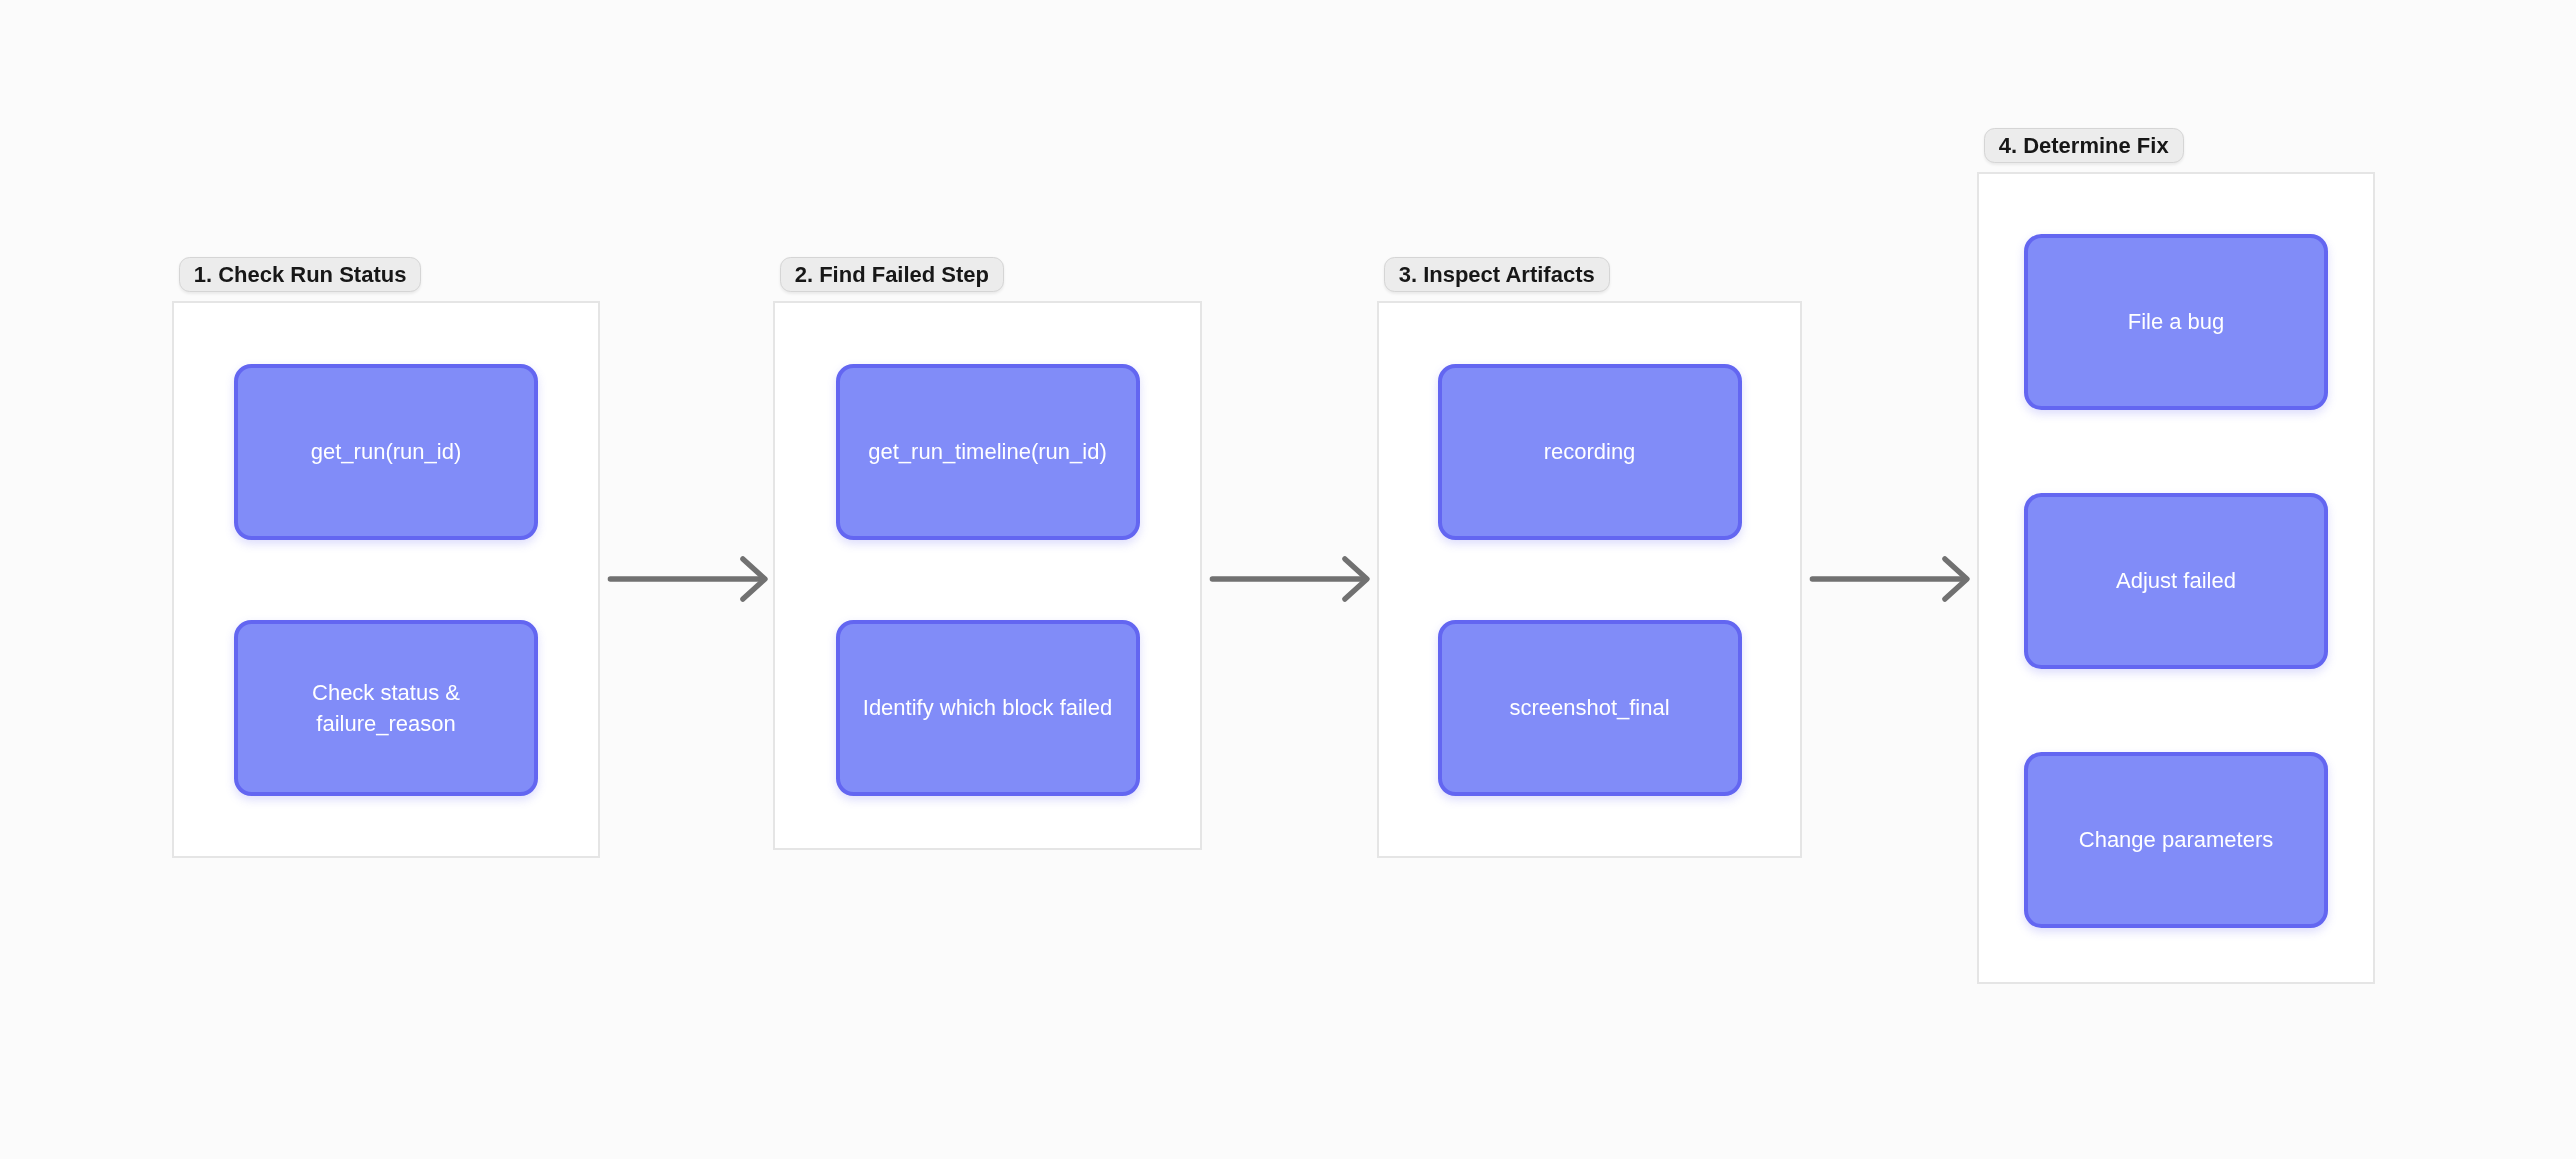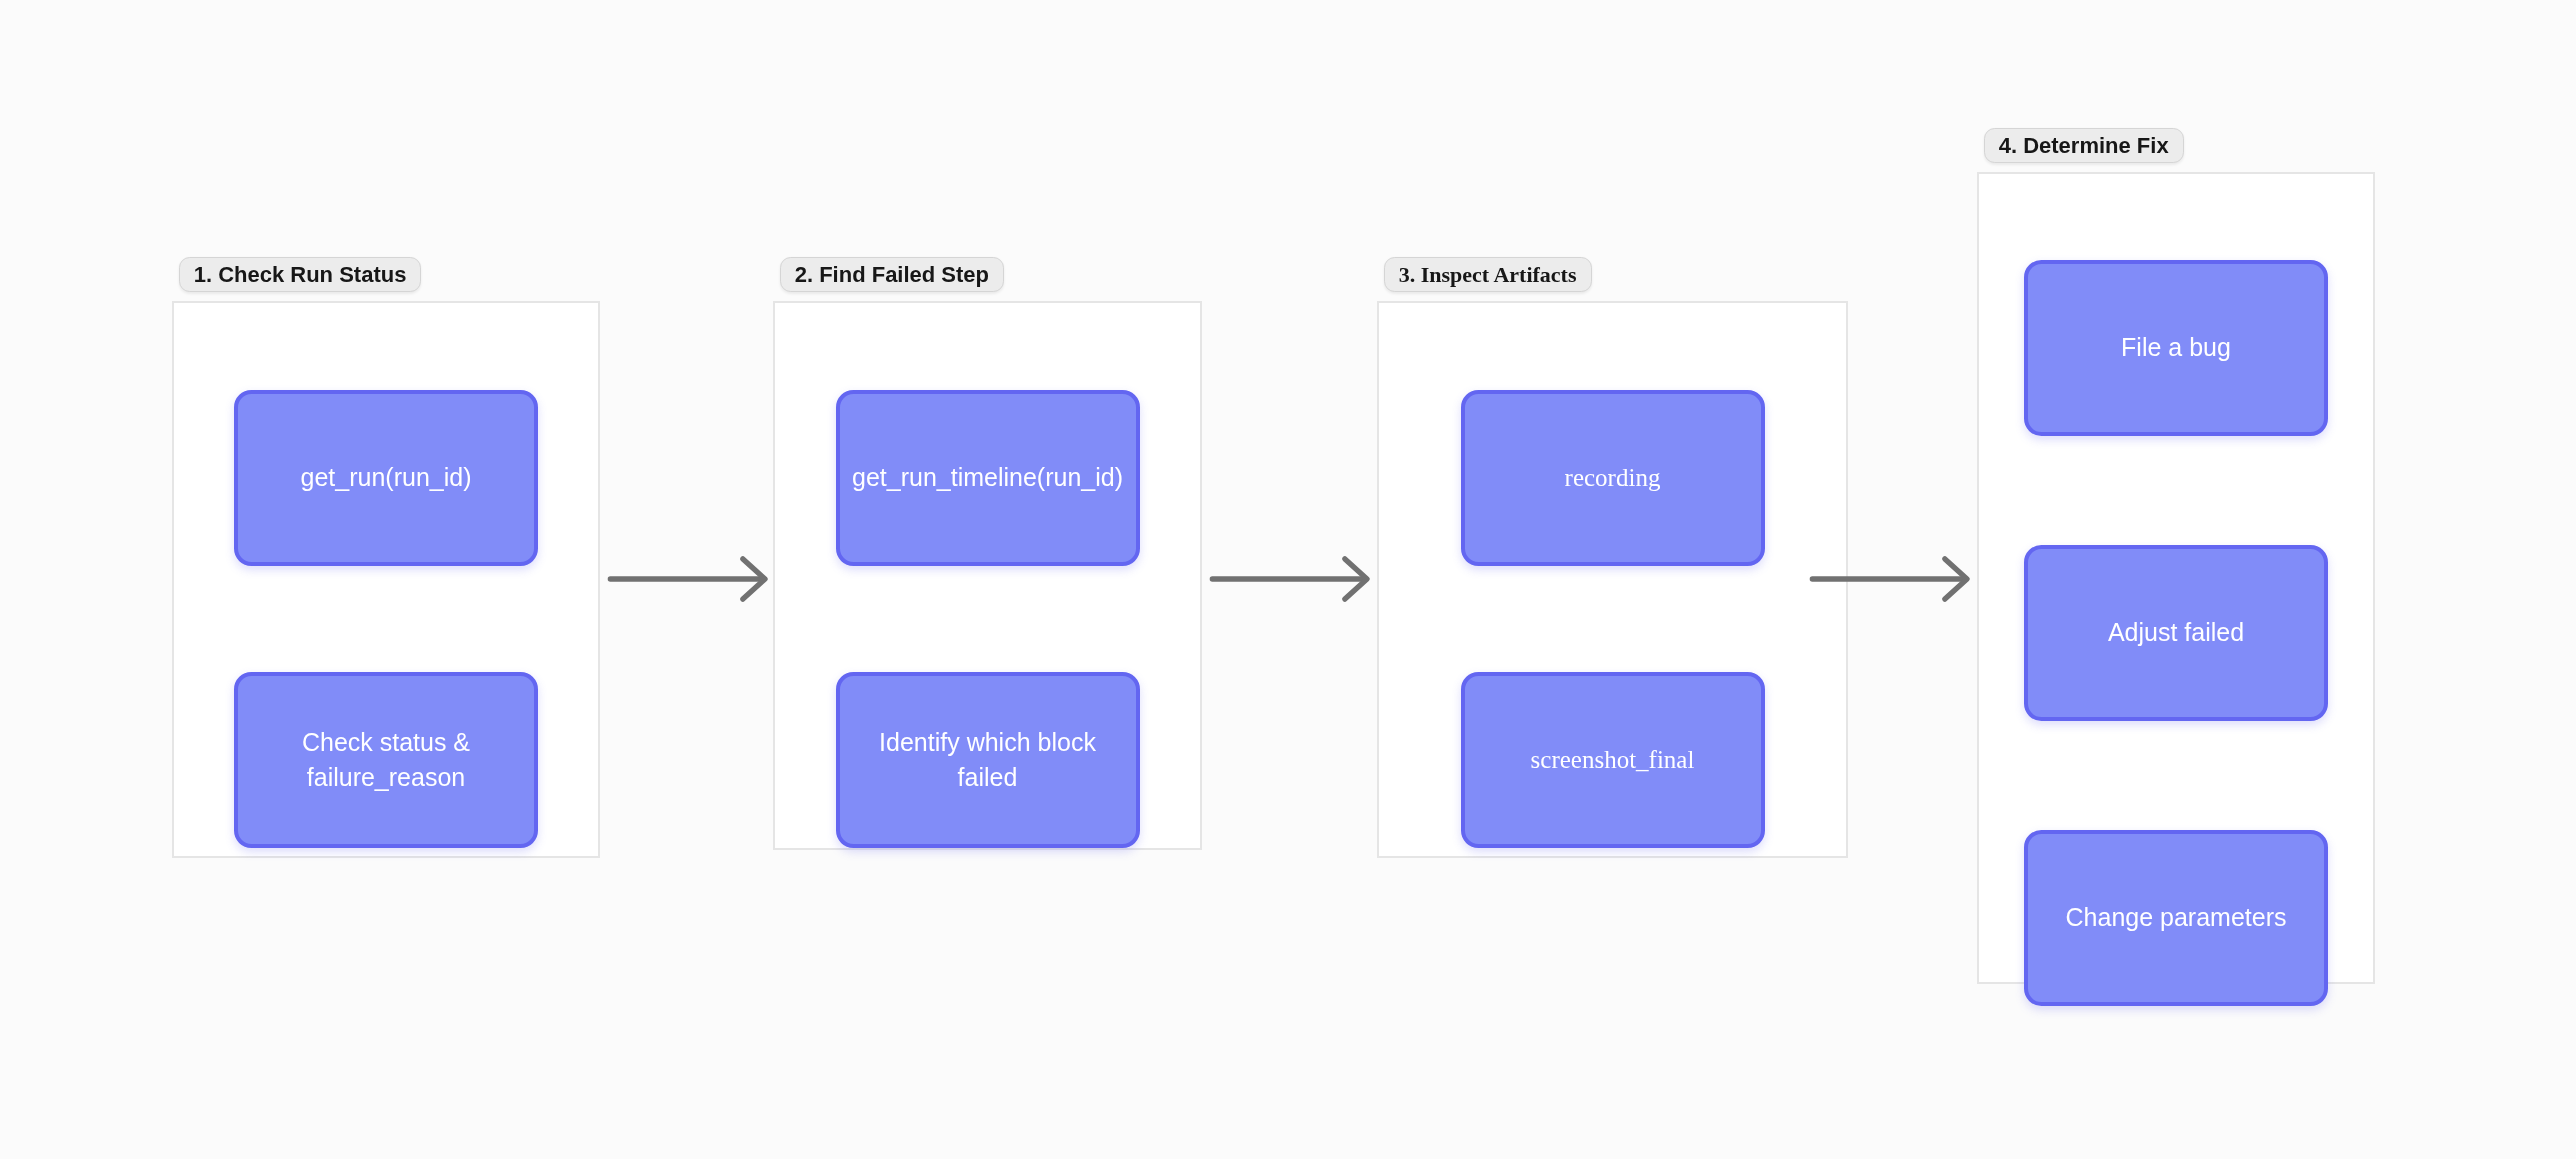--- a/index.html
+++ b/index.html
@@ -18,21 +18,21 @@
     position: absolute;
     box-sizing: border-box;
     background: var(--group-bg, #ffffff);
     border: 2px solid var(--group-border, #e5e5e5);
     display: flex;
     flex-direction: column;
     align-items: center;
   }
   #group-1 { left: 172px;  top: 301px; width: 428px;  height: 557px;  padding-top: 61px; row-gap: 80px; }
   #group-2 { left: 773px; top: 301px; width: 429px;  height: 549px;  padding-top: 61px; row-gap: 80px; }
-  #group-3 { left: 1377px; top: 301px; width: 471px;  height: 557px;  padding-top: 61px; row-gap: 80px; font-family: Liberation Serif, serif; }
+  #group-3 { left: 1377px; top: 301px; width: 425px;  height: 557px;  padding-top: 61px; row-gap: 80px; }
   #group-4 { left: 1977px; top: 172px; width: 398px;  height: 812px; padding-top: 60px; row-gap: 83px; }
 
   .badge {
     position: absolute;
     top: -46px;
     left: 4.7px;
     height: 35px;
     box-sizing: border-box;
     display: inline-flex;
     align-items: center;
@@ -49,29 +49,28 @@
 
   .node {
     box-sizing: border-box;
     width: 304px;
     height: 176px;
     flex: 0 0 176px;
     background: var(--node-fill, #818cf8);
     border: 4.7px solid var(--node-border, #6366f1);
     border-radius: 17.4px;
     color: var(--node-text, #ffffff);
-    font-size: 25px;
+    font-size: 22px;
     line-height: 1.42;
     display: flex;
     align-items: center;
     justify-content: center;
     text-align: center;
     padding: 0 10px;
     box-shadow: 0 4px 9.4px rgba(99, 102, 241, 0.22);
-    margin-top: 26px;
   }
 
   .arrow {
     position: absolute;
     width: 162px;
     height: 54px;
   }
   .arrow path {
     stroke: var(--arrow-color, #717171);
     stroke-width: 8;

